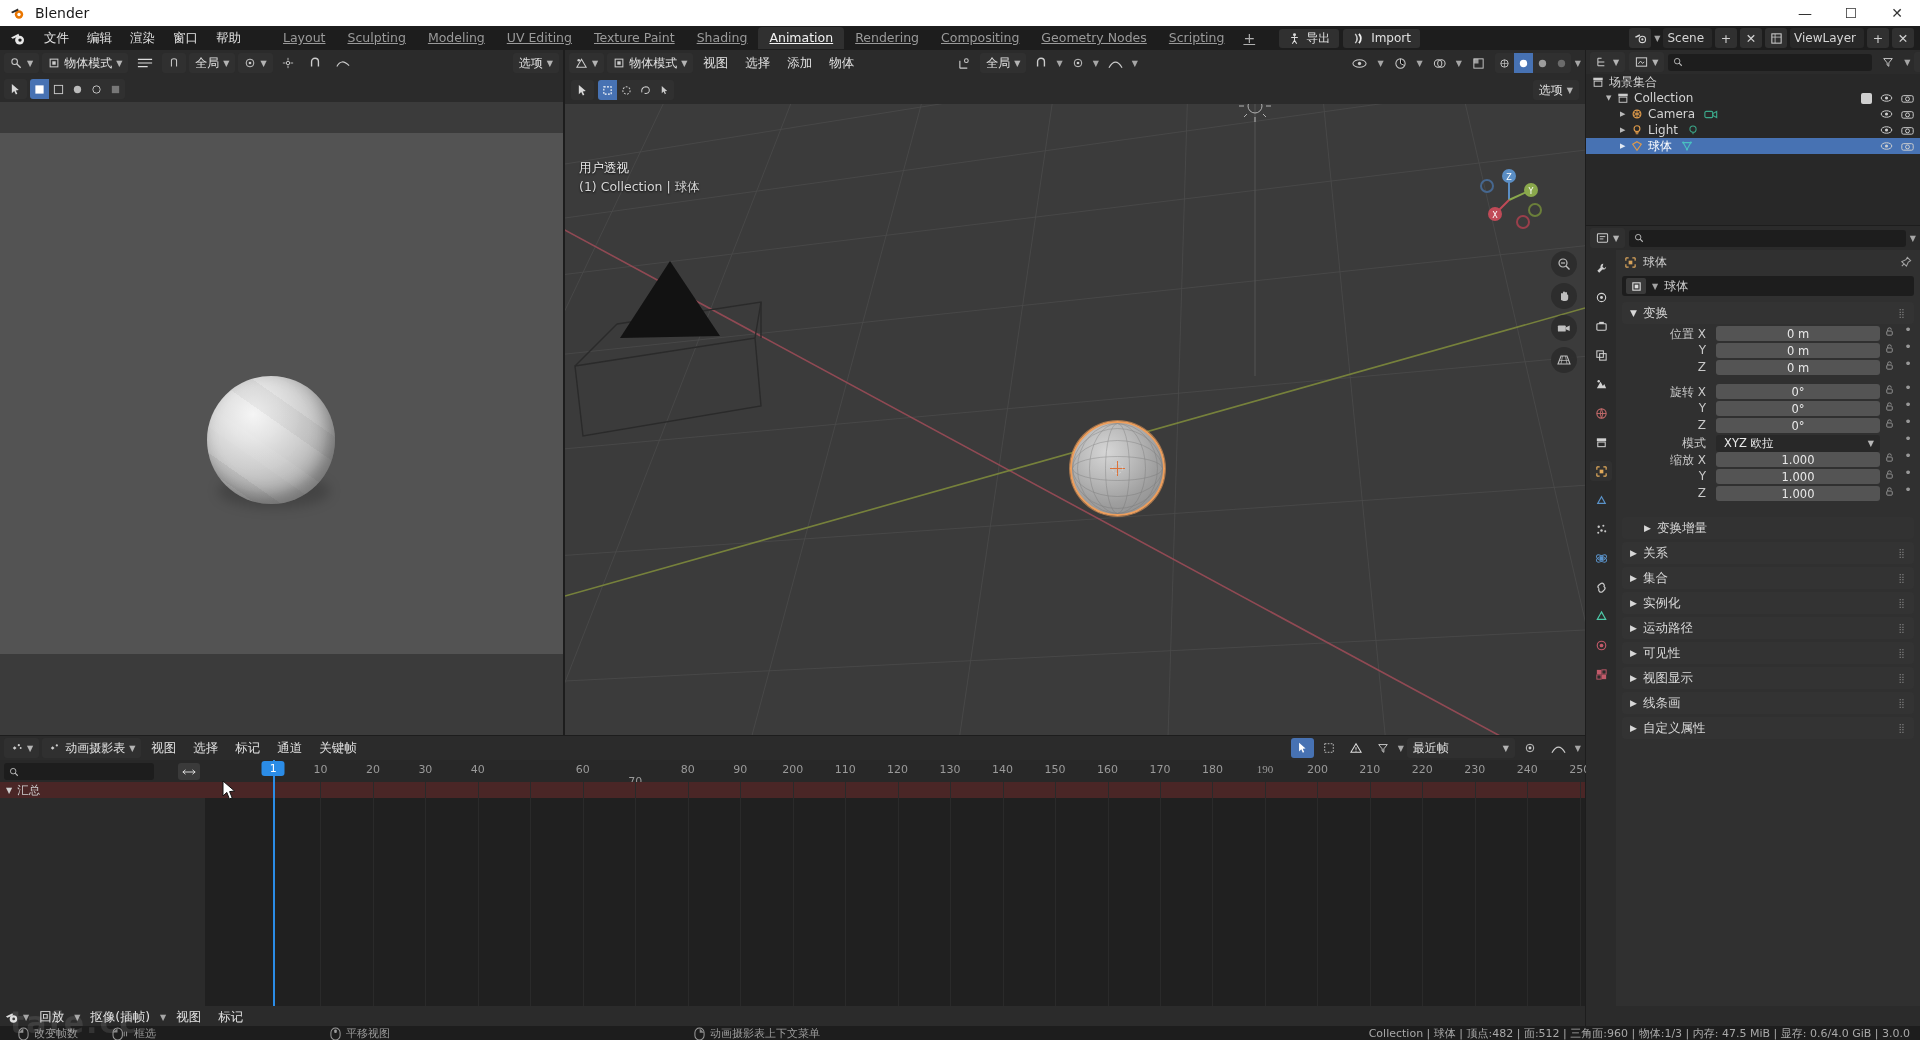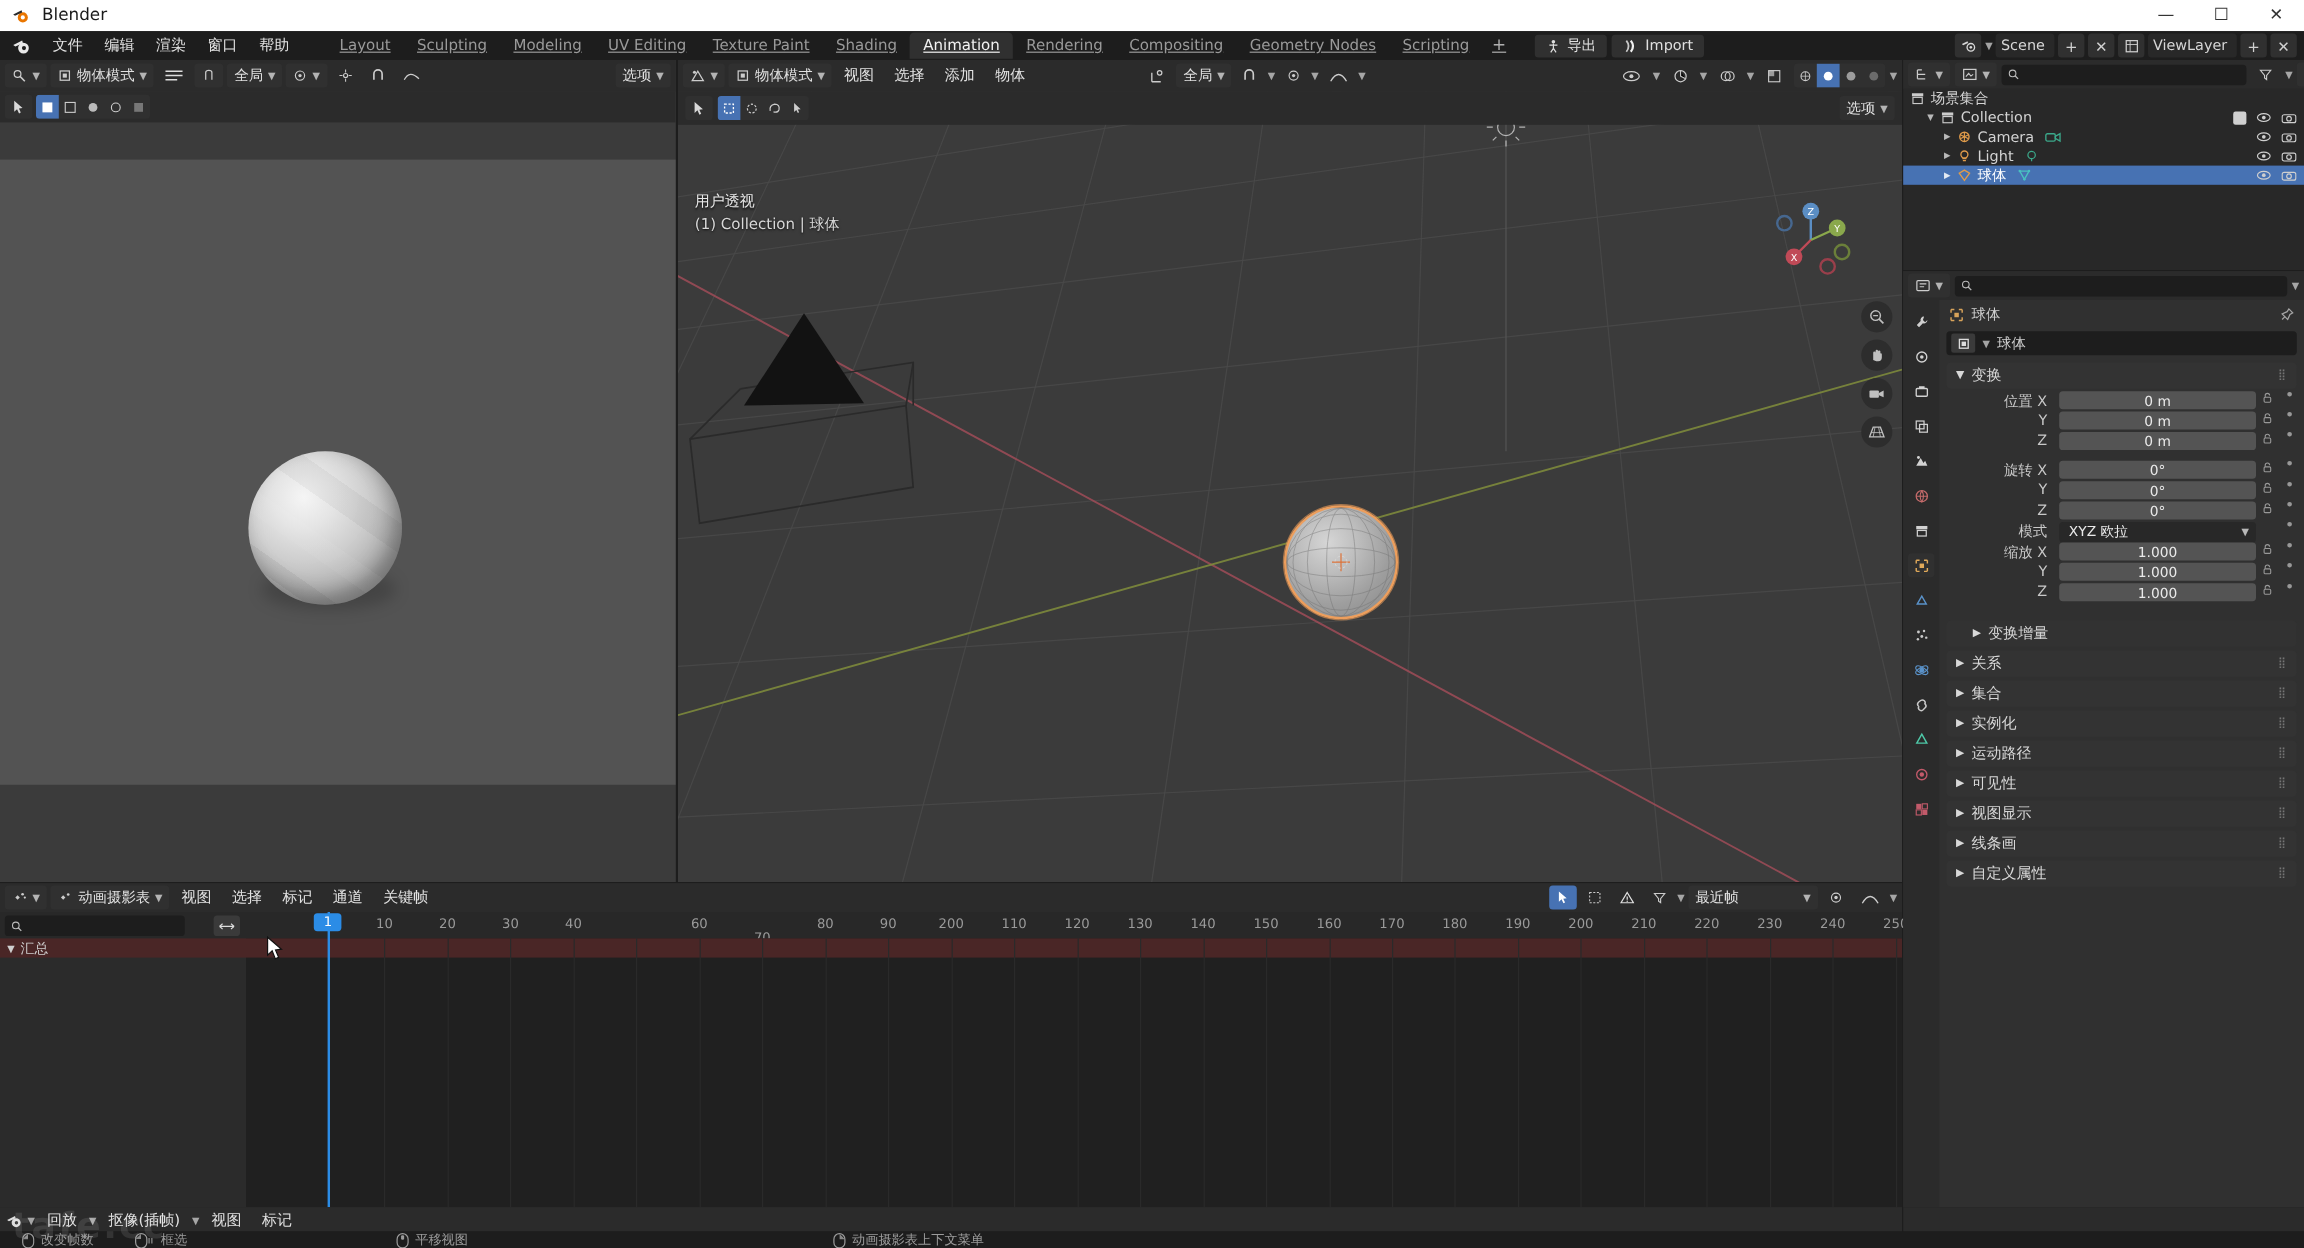--- a/index.html
+++ b/index.html
@@ -716,21 +716,21 @@
         <div class="tick" style="left: 535.209px;">90</div>
         <div class="tick" style="left: 587.681px;">200</div>
         <div class="tick" style="left: 640.152px;">110</div>
         <div class="tick" style="left: 692.624px;">120</div>
         <div class="tick" style="left: 745.095px;">130</div>
         <div class="tick" style="left: 797.567px;">140</div>
         <div class="tick" style="left: 850.038px;">150</div>
         <div class="tick" style="left: 902.51px;">160</div>
         <div class="tick" style="left: 954.981px;">170</div>
         <div class="tick" style="left: 1007.45px;">180</div>
-        <div class="tick" style="left: 1059.92px;">190</div>
+        <div class="tick" style="left: 1059.92px; font-family: Liberation Serif, serif;">190</div>
         <div class="tick" style="left: 1112.4px;">200</div>
         <div class="tick" style="left: 1164.87px;">210</div>
         <div class="tick" style="left: 1217.34px;">220</div>
         <div class="tick" style="left: 1269.81px;">230</div>
         <div class="tick" style="left: 1322.28px;">240</div>
         <div class="tick" style="left: 1374.75px;">250</div>
       </div>
 
     <div class="chan-col">
       <div class="chan-summary">
@@ -1373,16 +1373,17 @@
         <div class="hint" style="margin-left: 270px;">
           <span>
             <svg width="11" height="14" viewBox="0 0 12 15">
               <rect x="1" y="1" width="10" height="13" rx="5" fill="none" stroke="#9b9b9b" stroke-width="1.1"></rect>
               <path d="M11 6 H6.2 V1.4" fill="#9b9b9b" opacity=".85"></path>
             </svg>
           </span>
           <span>动画摄影表上下文菜单</span>
         </div>
       </div>
+    <div class="status-right">Collection | 球体 | 顶点:482 | 面:512 | 三角面:960 | 物体:1/3 | 内存: 47.5 MiB | 显存: 0.6/4.0 GiB | 3.0.0</div>
   </div>
 
   <div class="wm">tafe.cc</div>
 </div>
 
 </body></html>

